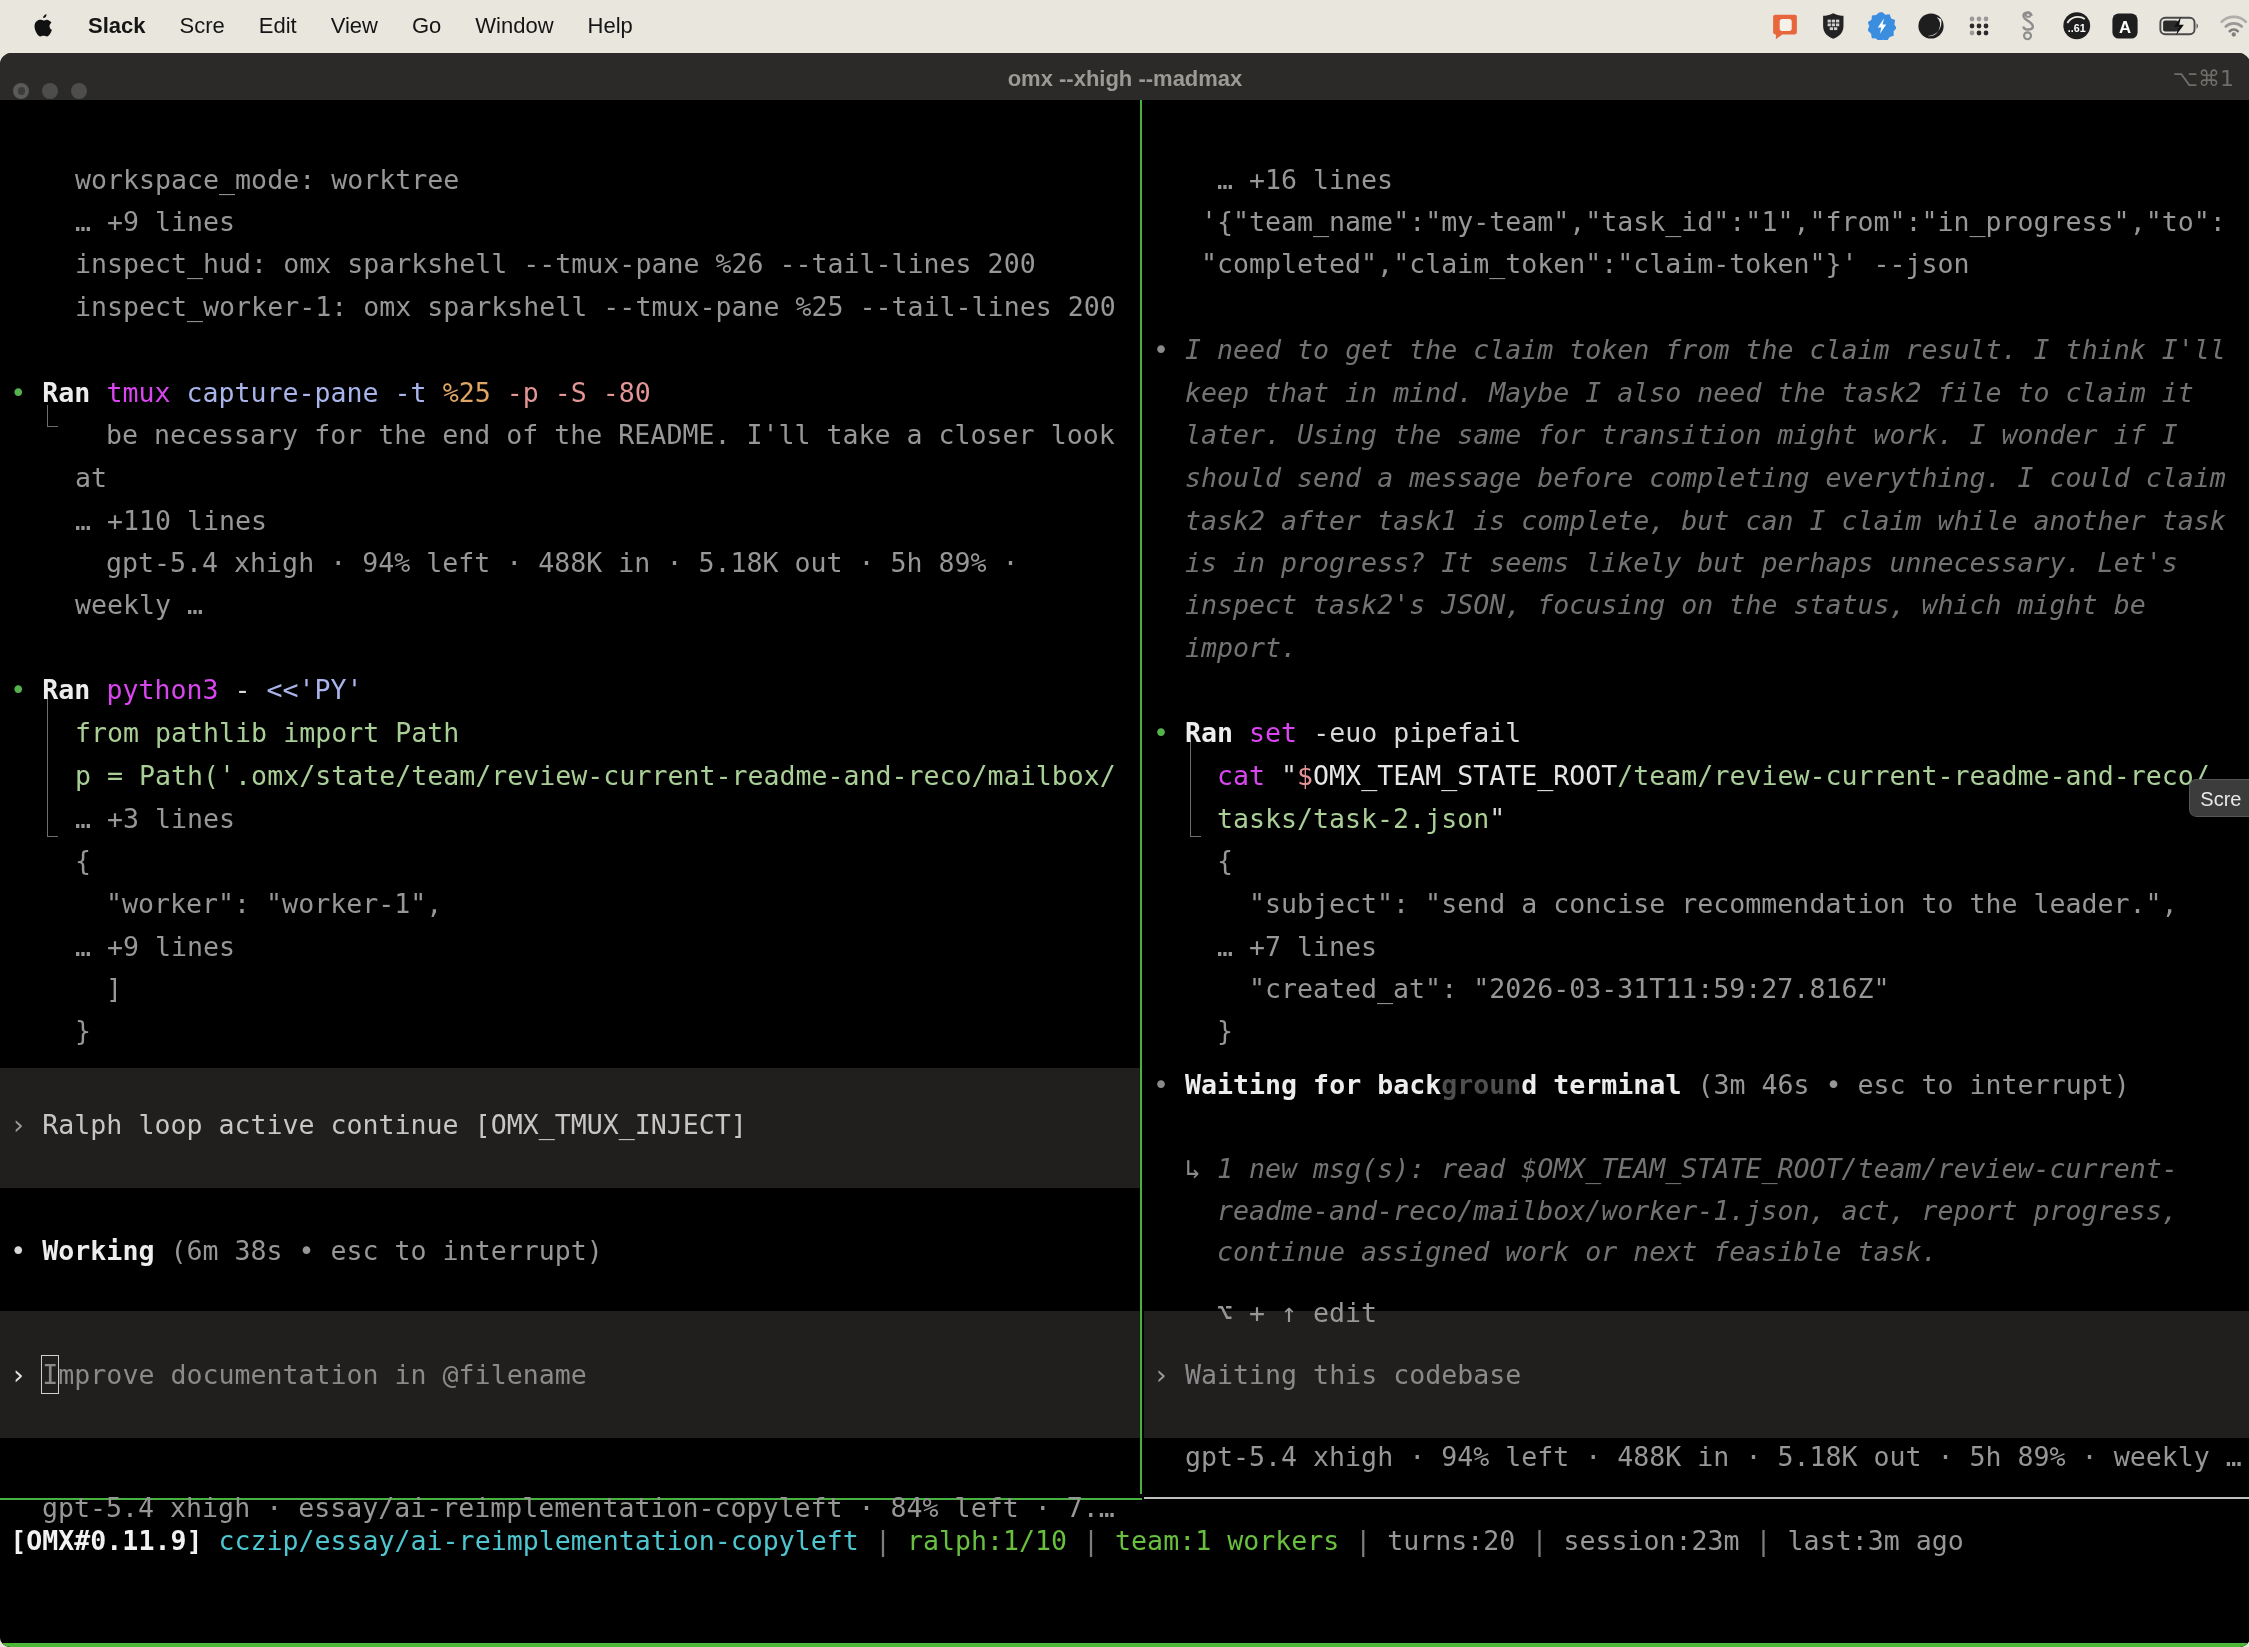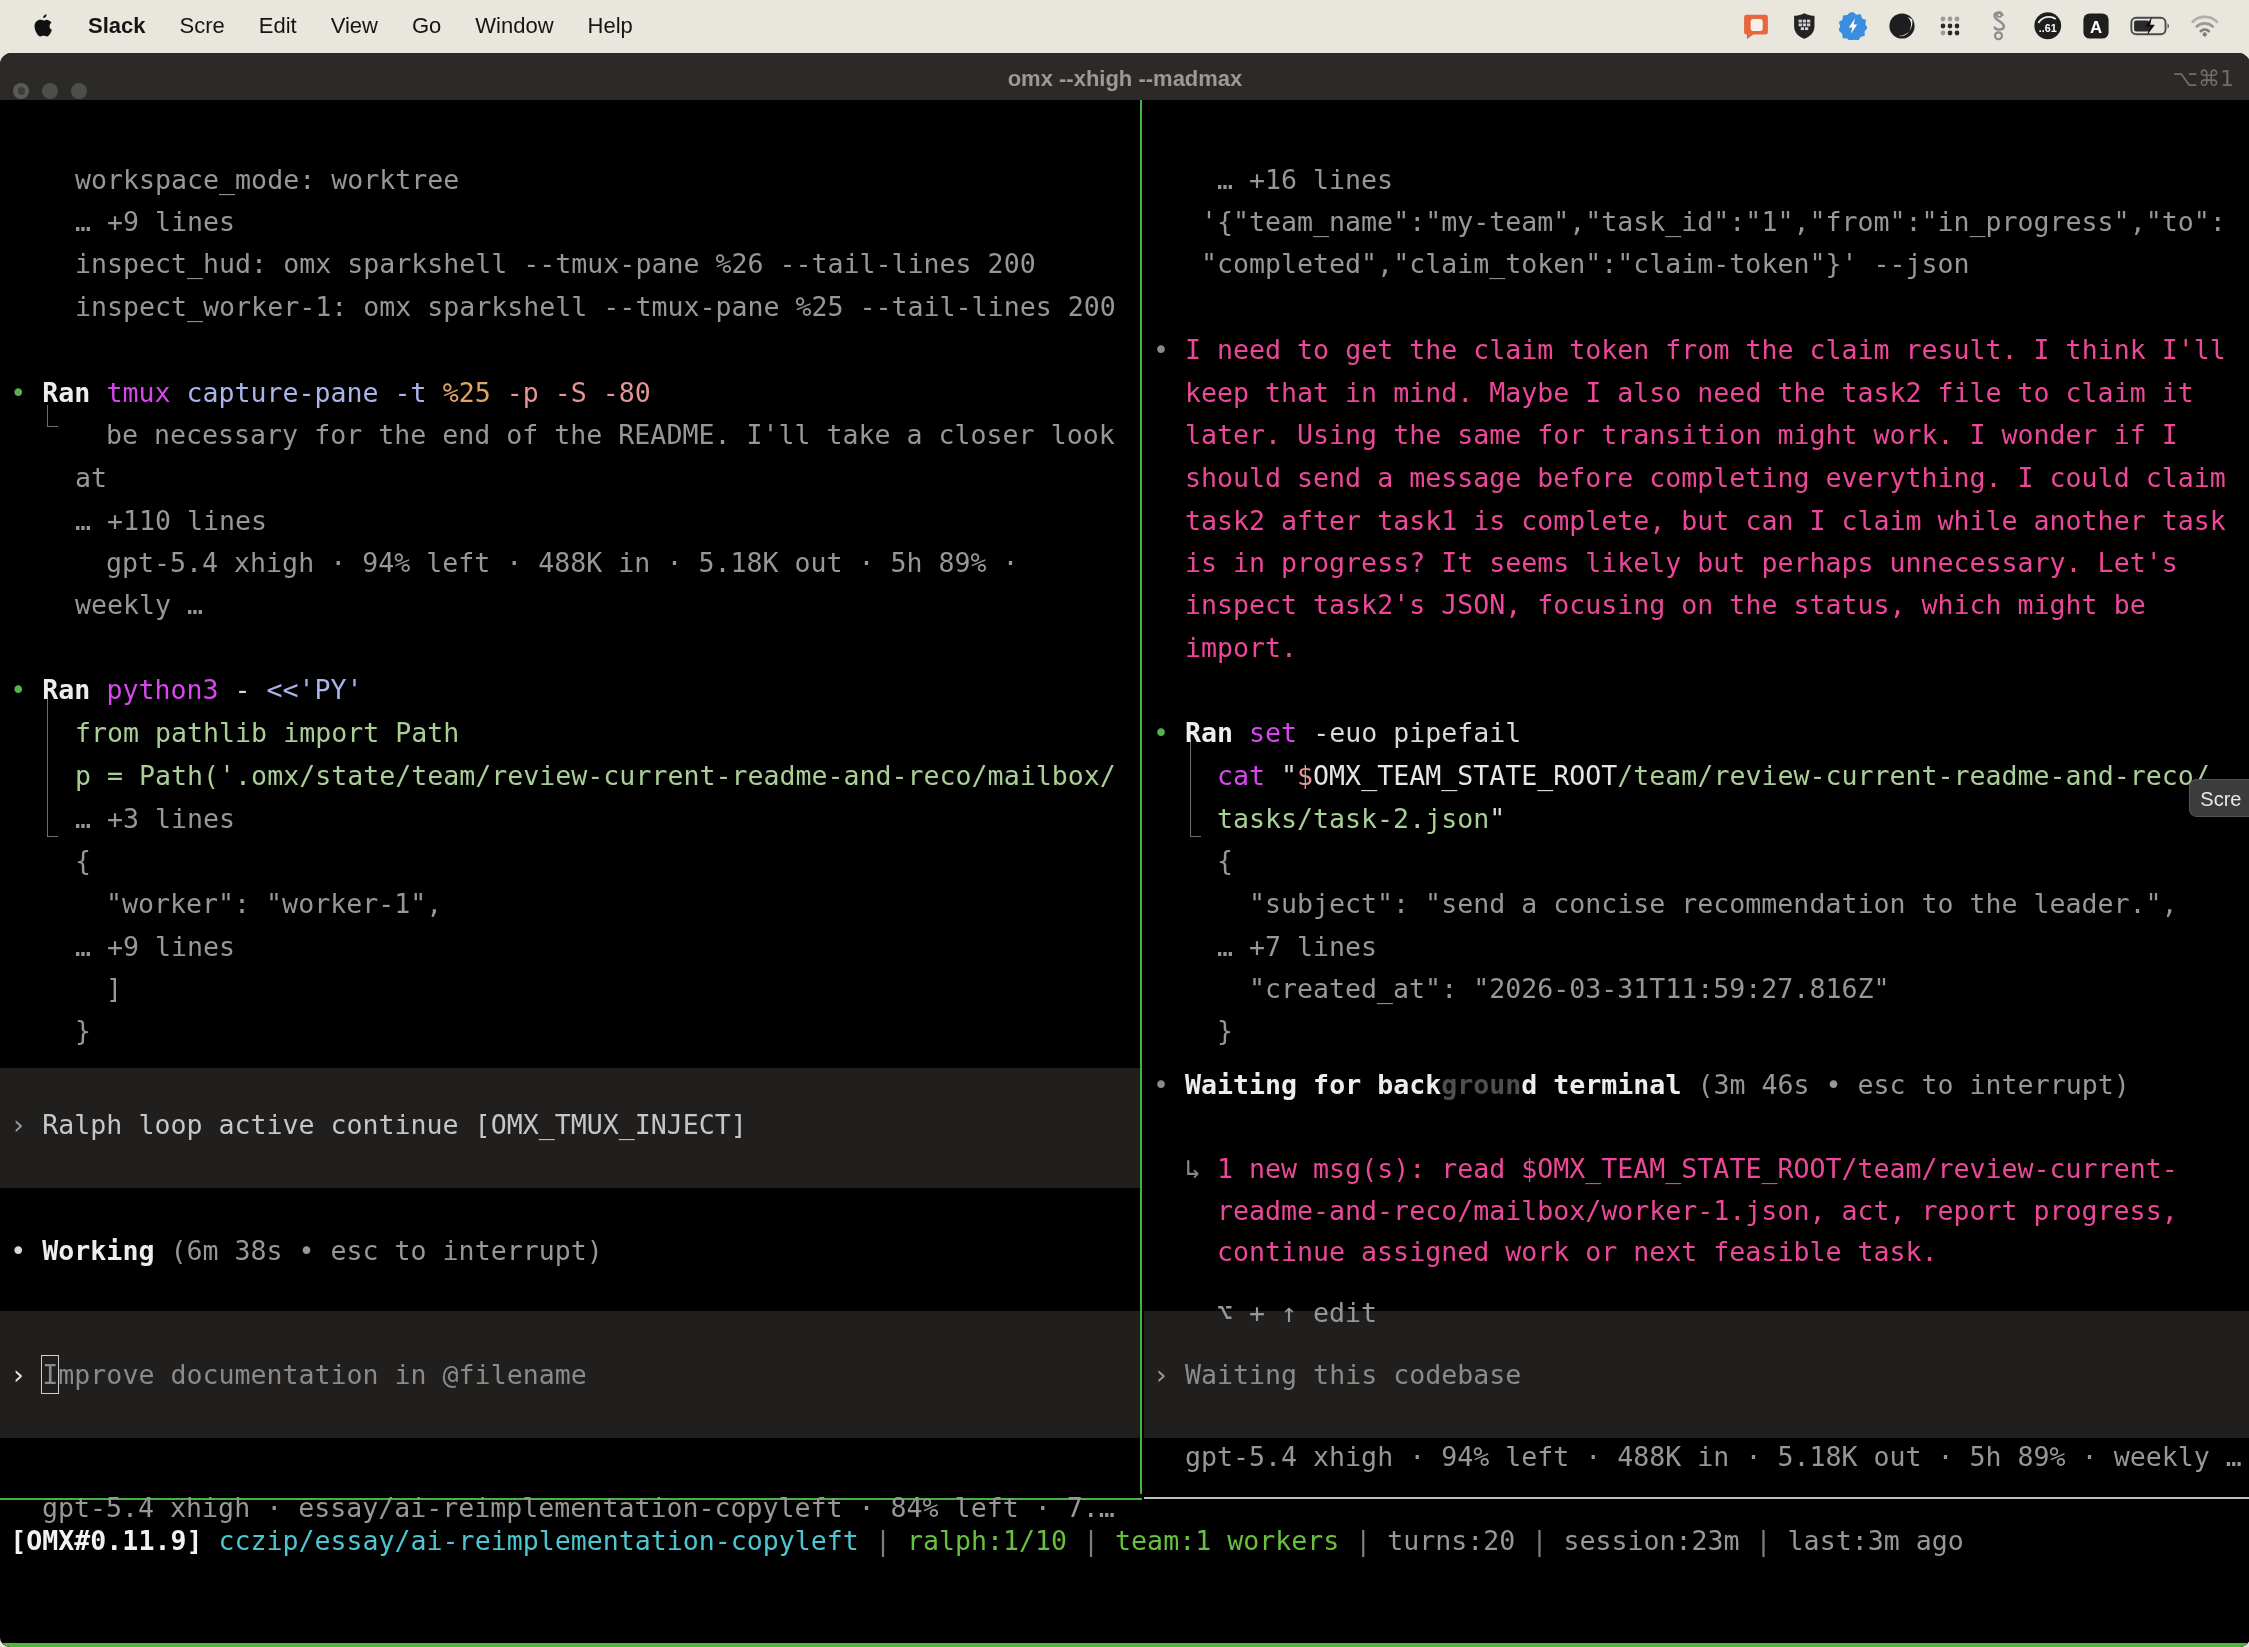--- a/index.html
+++ b/index.html
@@ -4,41 +4,41 @@
 <style>
   html,body{margin:0;padding:0;background:#e9e6de;width:2250px;height:1648px;overflow:hidden;}
   .stage{position:absolute;top:0;left:0;width:2250px;height:1648px;font-family:"DejaVu Sans Mono",monospace;}
 
   
   .menubar{position:absolute;top:0;left:0;width:2250px;height:52px;background:#e9e6de;display:flex;align-items:center;}
   .menubar .apple{margin-left:32px;width:22px;height:26.6px;}
   .menu-items{display:flex;gap:34px;margin-left:34px;font-family:"Liberation Sans",sans-serif;font-size:22px;color:#151515;}
   .menu-items .mi{white-space:nowrap;}
   .menu-items .mi.app{font-weight:700;}
-  .status-icons{margin-left:auto;display:flex;align-items:center;gap:19px;padding-right:31px;}
+  .status-icons{margin-left:auto;display:flex;align-items:center;gap:19px;padding-right:2px;}
   .status-icons .ic{width:29.5px;height:29.5px;display:flex;align-items:center;justify-content:center;}
 
   
   .window{position:absolute;top:53px;left:0px;width:2250px;height:1594px;background:#000;border-radius:11.8px 11.8px 10.3px 10.3px;overflow:hidden;}
   .titlebar{position:absolute;top:0;left:0;width:100%;height:47px;background:#2b2a28;}
   .tl{position:absolute;top:30px;width:16px;height:16px;border-radius:50%;background:#4d4d4b;}
   .tl.b1{left:13.3px;background:#5a5a58;}
   .tl.b1::after{content:"";position:absolute;left:4.4px;top:4.4px;width:7.4px;height:7.4px;border-radius:50%;background:#3c3c3a;}
   .tl.b2{left:42px;}
   .tl.b3{left:71px;}
   .wtitle{position:absolute;top:0;left:0;width:100%;height:32px;line-height:52px;text-align:center;color:#9c9a96;font-family:"Liberation Sans",sans-serif;font-weight:700;font-size:22px;}
   .wshort{position:absolute;top:0;right:16px;height:47px;line-height:52px;color:#6f6d69;font-family:"DejaVu Sans",sans-serif;font-size:22px;}
 
   
   .terminal{position:absolute;top:47px;left:0;width:2250px;height:1548px;background:#000;}
   .band{position:absolute;background:#211f1e;z-index:1;}
   .tline{position:absolute;height:43px;line-height:43px;font-size:26.6px;white-space:pre;z-index:3;color:#979797;}
   .t-g{color:#979797;}
   .t-gd{color:#8a8a8a;}
-  .t-gi{color:#ec4899;}
+  .t-gi{color:#737373;font-style:italic;}
   .t-dim{color:#4f4f4f;font-weight:bold;}
   .t-w{color:#ededed;font-weight:bold;}
   .t-wv{color:#e6e6e6;}
   .t-lt{color:#d9d9d9;}
   .t-lt2{color:#c6c6c6;}
   .t-bl{color:#d946ef;}
   .t-lv{color:#a9b4ea;}
   .t-or{color:#dfa564;}
   .t-pk{color:#e49595;}
   .t-gr{color:#a9cf97;}

